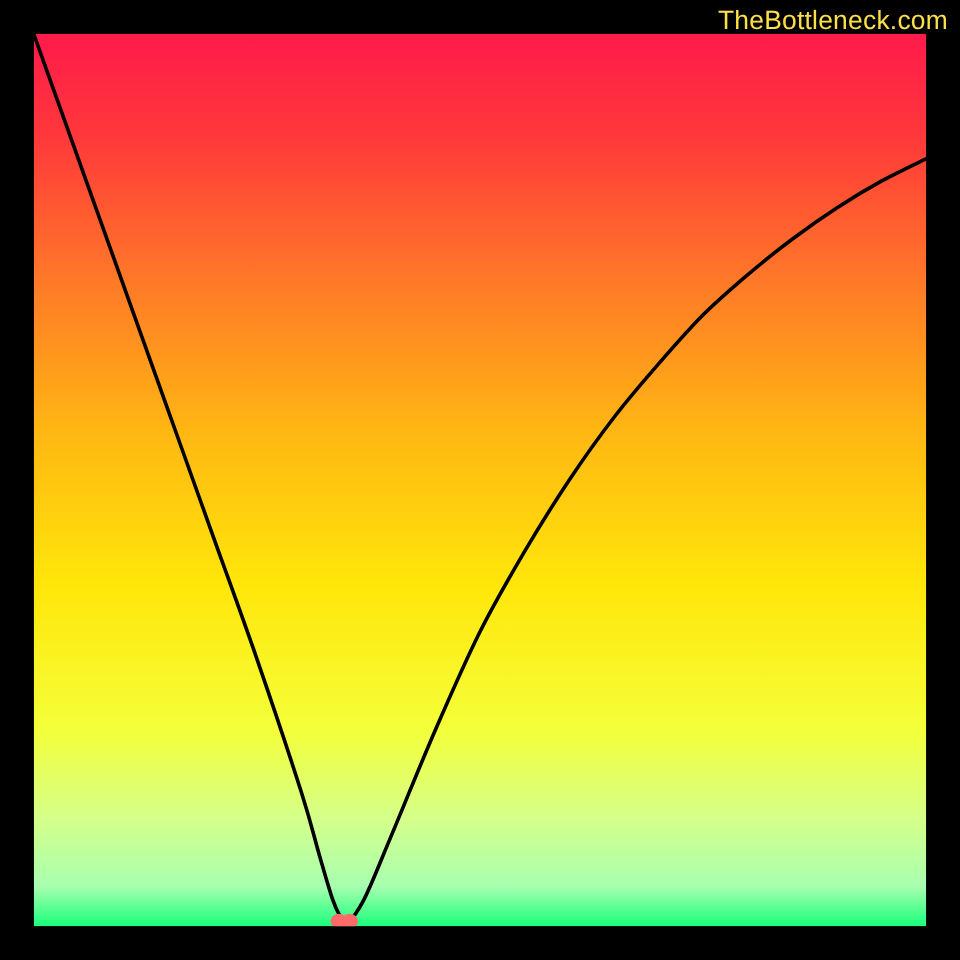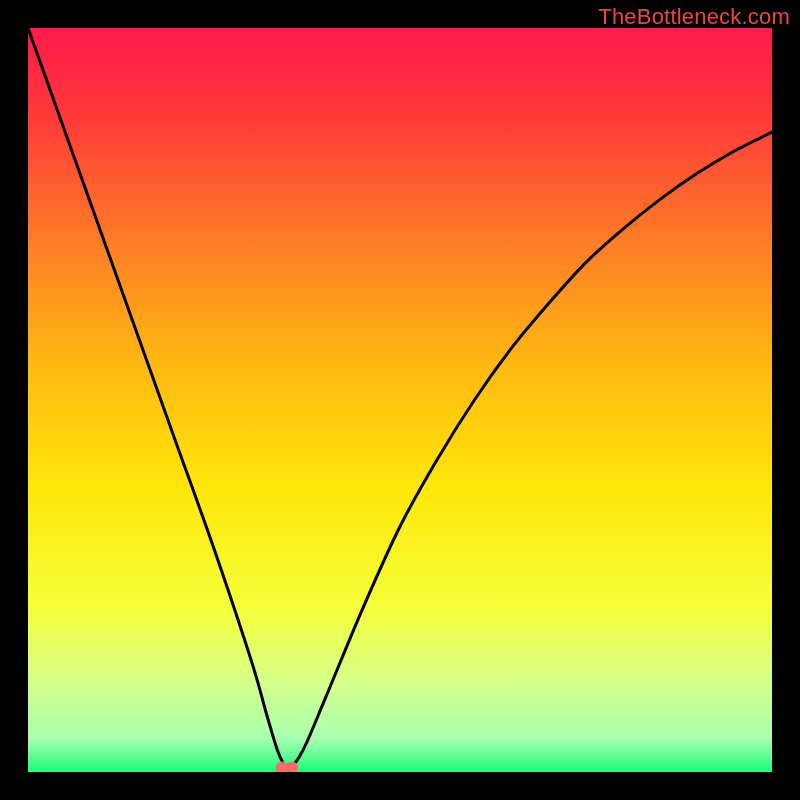--- a/index.html
+++ b/index.html
@@ -39,21 +39,21 @@
     left: 0;
     top: 0;
     width: 100%;
     height: 100%;
     pointer-events: none;
   }
   .watermark {
     position: absolute;
     top: 4px;
     right: 10px;
-    color: #ef4444;
+    color: #fde047;
     font-size: 22px;
     font-weight: 500;
     letter-spacing: 0.2px;
     font-family: Arial, Helvetica, sans-serif;
   }
 </style>
 </head>
 <body>
 
 <div class="frame">

